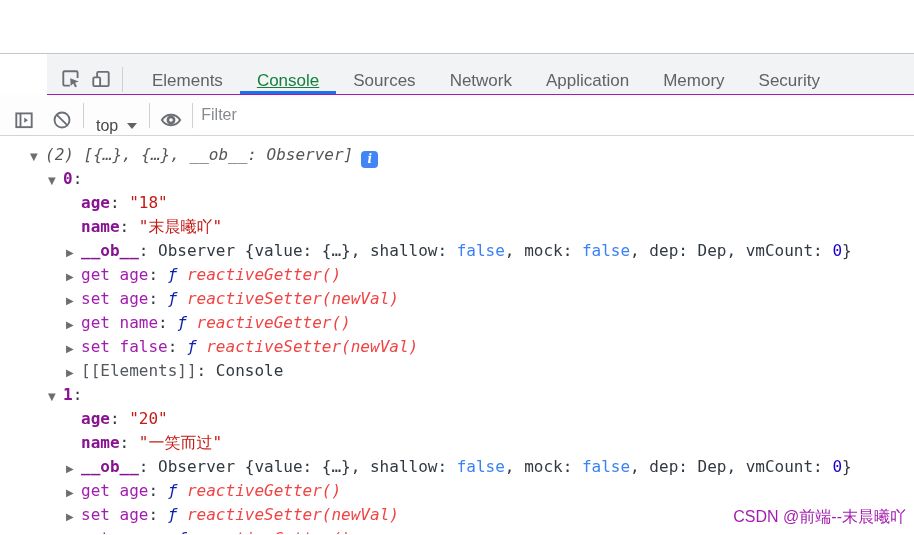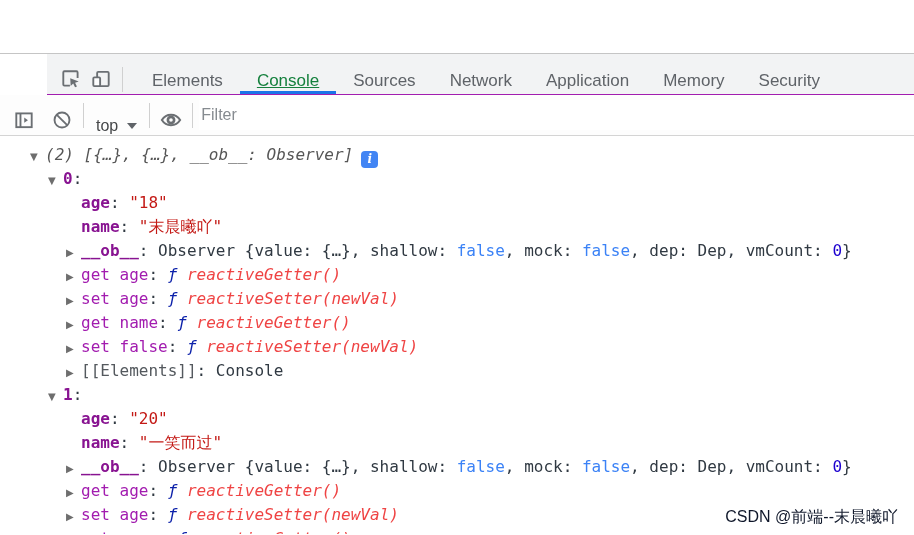--- a/index.html
+++ b/index.html
@@ -35,21 +35,21 @@
   .sg-plain{color:#303942;}
   .sg-string{color:#c41a16;}
   .sg-bool{color:#3b82f6;margin-top:44px;}
   .sg-num{color:#1c00cf;}
   .sg-accessor{color:#a21caf;}
   .sg-fsym{color:#0d22aa;font-style:italic;}
   .sg-func{color:#ef4444;font-style:italic;}
   .sg-internal{color:#54595e;}
   .info-badge{display:inline-block;width:17px;height:17px;background:#4285f4;color:#fff;border-radius:4px;
               font:italic bold 12px "DejaVu Serif",serif;text-align:center;line-height:17px;margin-left:8px;vertical-align:-3px;cursor:pointer;}
-  .watermark{position:absolute;right:16px;bottom:6px;color:#0f172a;font-size:16px;font-family:"Liberation Sans",sans-serif;}
+  .watermark{position:absolute;right:8px;bottom:6px;color:#a21caf;font-size:16px;font-family:"Liberation Sans",sans-serif;}
 
   svg.gicon{stroke:#6b6f73;fill:none;stroke-width:1.7;}
   svg.gicon .fillpart{fill:#6b6f73;stroke:none;}
 </style>
 </head>
 <body>
 
 <div class="page-top"></div>
 
 <div class="tabbar">

